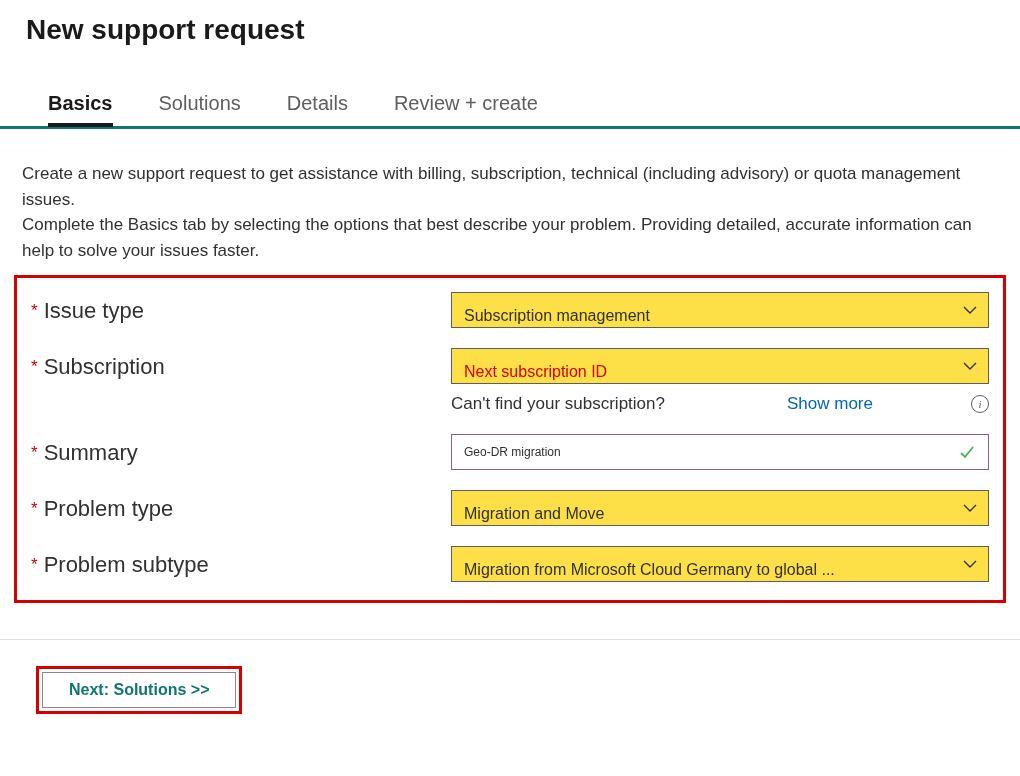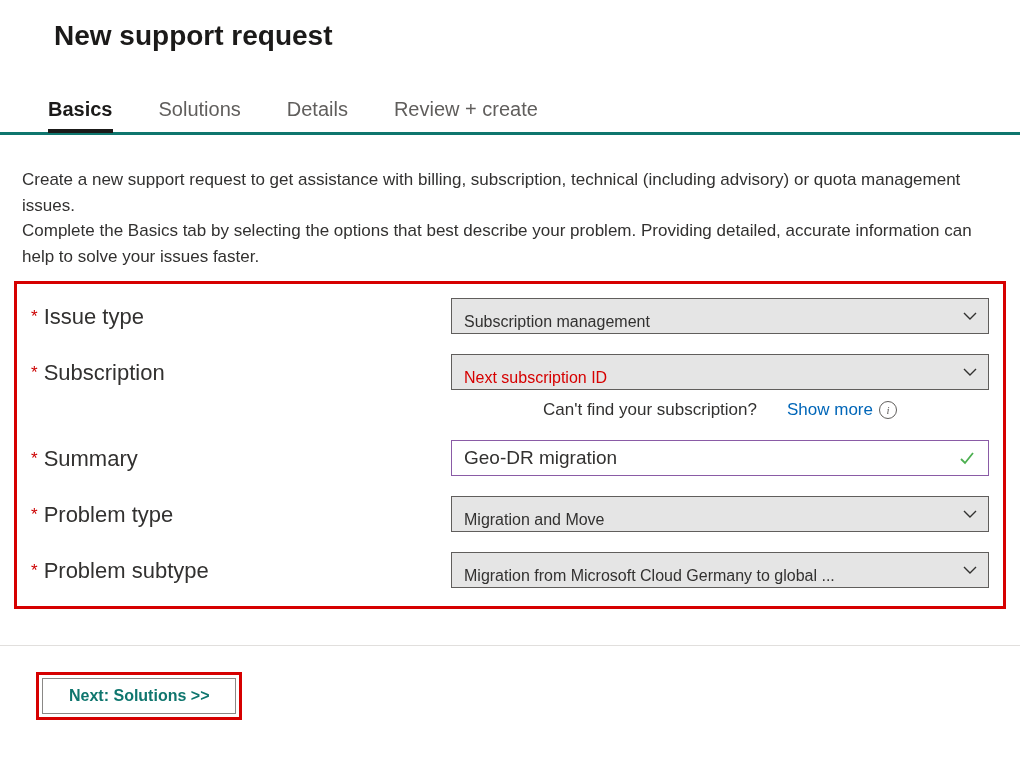--- a/index.html
+++ b/index.html
@@ -4,22 +4,21 @@
   <style>
     * { box-sizing: border-box; margin: 0; padding: 0; }
     body {
       font-family: 'Segoe UI', -apple-system, sans-serif;
       color: #323130;
       background: #fff;
       width: 1020px;
       padding: 0;
     }
     .page-header {
-      padding: 20px 26px 8px 26px;
-      margin-left: 28px;
+      padding: 14px 26px 8px 26px;
     }
     .page-title {
       font-size: 28px;
       font-weight: 600;
       color: #1b1a19;
     }
     .tabs {
       display: flex;
       gap: 46px;
       padding: 38px 48px 0 48px;
@@ -69,21 +68,21 @@
     .label-text {
       font-size: 22px;
       color: #323130;
     }
     .form-field-col {
       flex: 1;
     }
     .select-box {
       position: relative;
       border: 1px solid #605e5c;
-      background: #e5e5e5;
+      background: #fde047;
       height: 36px;
       display: flex;
       align-items: center;
       padding: 12px 34px 0 12px;
       font-size: 16px;
       color: #323130;
       cursor: pointer;
     }
     .select-box .chevron {
       position: absolute;
@@ -93,36 +92,36 @@
     }
     .select-box.red-text { color: #d60000; }
     .input-box {
       position: relative;
       border: 1px solid #8a5ba6;
       background: #fff;
       height: 36px;
       display: flex;
       align-items: center;
       padding: 0 34px 0 12px;
-      font-size: 19px;
+      font-size: 12px;
       color: #323130;
     }
     .input-box .check {
       position: absolute;
       right: 12px;
       top: 50%;
       transform: translateY(-50%);
     }
     .helper-row {
       text-align: right;
       margin-top: 10px;
       font-size: 17px;
       color: #323130;
       display: flex;
-      justify-content: center;
+      justify-content: space-between;
       align-items: center;
       gap: 6px;
     }
     .helper-link {
       color: #0066b8;
       cursor: pointer;
       margin-left: 24px;
     }
     .info-icon {
       display: inline-flex;

